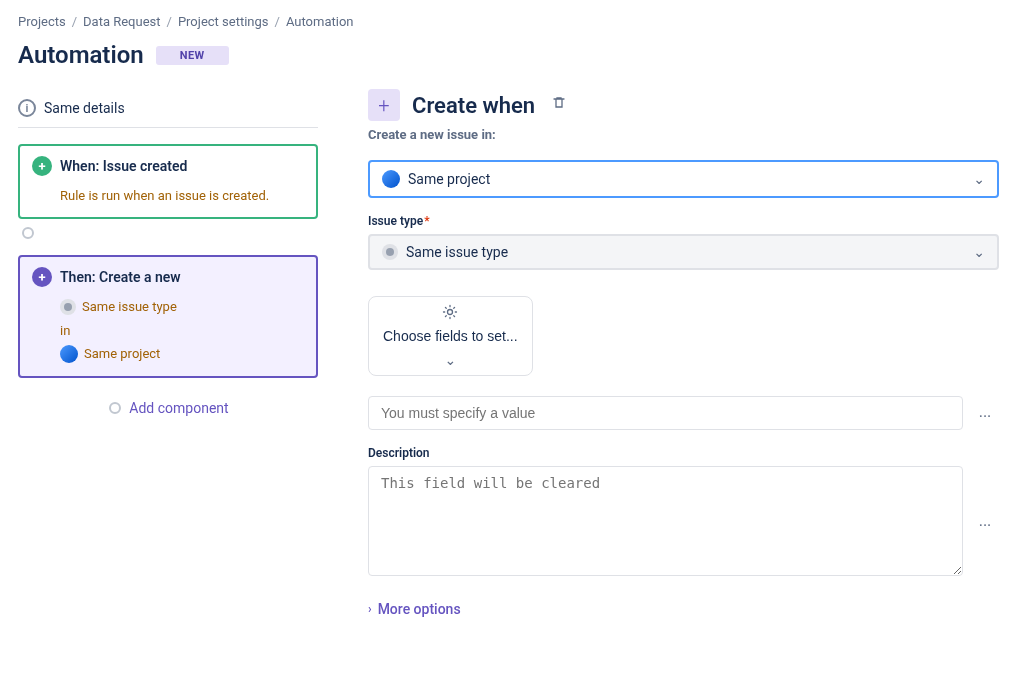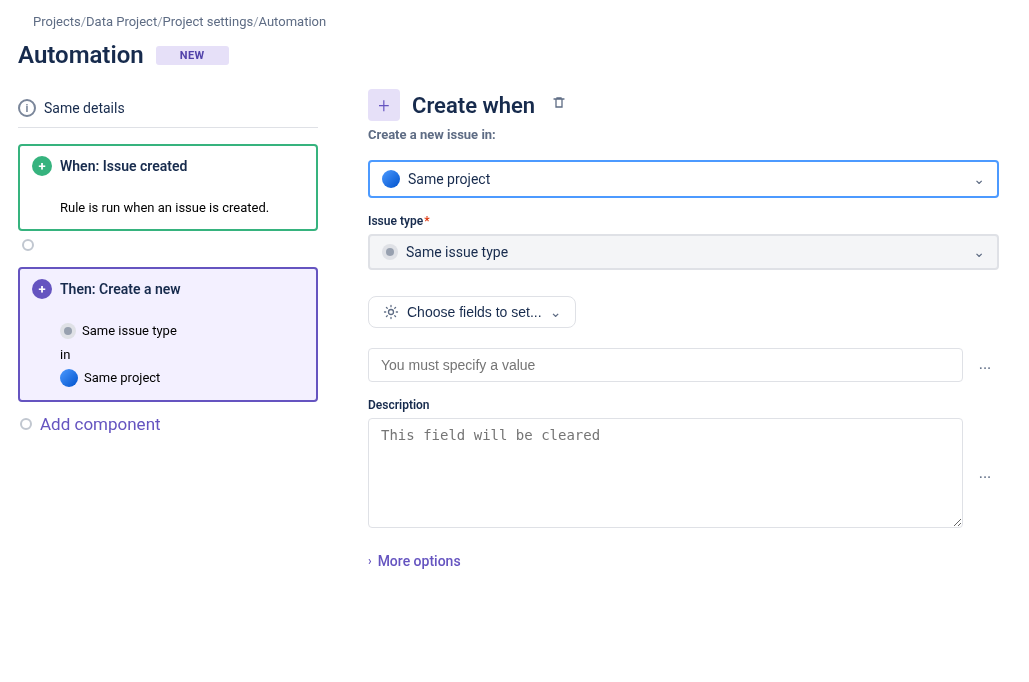--- a/index.html
+++ b/index.html
@@ -4,22 +4,22 @@
   <style>
     * { box-sizing: border-box; margin: 0; padding: 0; }
     body {
       font-family: -apple-system, BlinkMacSystemFont, 'Segoe UI', Roboto, sans-serif;
       font-size: 14px;
       background: #fff;
       color: #172b4d;
     }
     .breadcrumb {
       display: flex;
-      gap: 0;
-      padding: 14px 33px 8px;
+      gap: 6px;
+      padding: 14px 18px 8px;
       font-size: 13px;
       color: #5e6c84;
     }
     .breadcrumb span { color: #5e6c84; }
     .breadcrumb a { color: #5e6c84; text-decoration: none; cursor: pointer; }
     .breadcrumb .sep { color: #97a0af; }
 
     .page-header {
       display: flex;
       align-items: center;
@@ -106,24 +106,24 @@
       align-items: center;
       justify-content: center;
       font-size: 13px;
       font-weight: 700;
       flex-shrink: 0;
     }
     .flow-badge.green { background: #36b37e; color: #fff; }
     .flow-badge.purple { background: #6554c0; color: #fff; }
 
     .flow-item-sub {
-      margin-top: 20px;
+      margin-top: 8px;
       margin-left: 28px;
       font-size: 13px;
-      color: #000000;
+      color: #a16207;
       line-height: 1.8;
     }
     .flow-item-sub .sub-row {
       display: flex;
       align-items: center;
       gap: 6px;
     }
 
     .connector-dot {
       width: 12px;
@@ -133,23 +133,24 @@
       margin: 8px 0 8px 4px;
     }
 
     .add-component {
       display: flex;
       align-items: center;
       gap: 8px;
       color: #6554c0;
       cursor: pointer;
       padding: 6px 0;
-      font-size: 17px;
-      margin-top: 6px;
+      font-size: 14px;
+      margin-top: 16px;
       margin-left: 2px;
+      justify-content: center;
     }
 
     
     .right-panel {
       flex: 1;
       padding: 0 30px 30px;
       overflow-y: auto;
     }
 
     .create-issue-header {
@@ -246,20 +247,21 @@
       align-items: center;
       gap: 8px;
       padding: 7px 14px;
       border: 1px solid #dfe1e6;
       border-radius: 8px;
       background: #fff;
       cursor: pointer;
       font-size: 14px;
       color: #172b4d;
       margin: 10px 0 20px;
+      flex-direction: column;
     }
     .gear-icon-sm {
       color: #5e6c84;
     }
 
     .text-field-row {
       display: flex;
       align-items: center;
       gap: 8px;
     }
@@ -301,21 +303,21 @@
       padding: 6px 0;
     }
     .chevron-right { font-size: 12px; }
   </style>
 </head>
 <body>
 
 <nav class="breadcrumb">
   <a>Projects</a>
   <span class="sep">/</span>
-  <a>Data Project</a>
+  <a>Data Request</a>
   <span class="sep">/</span>
   <a>Project settings</a>
   <span class="sep">/</span>
   <span>Automation</span>
 </nav>
 
 <div class="page-header">
   <h1 class="page-title">Automation</h1>
   <span class="badge-new">NEW</span>
 </div>

